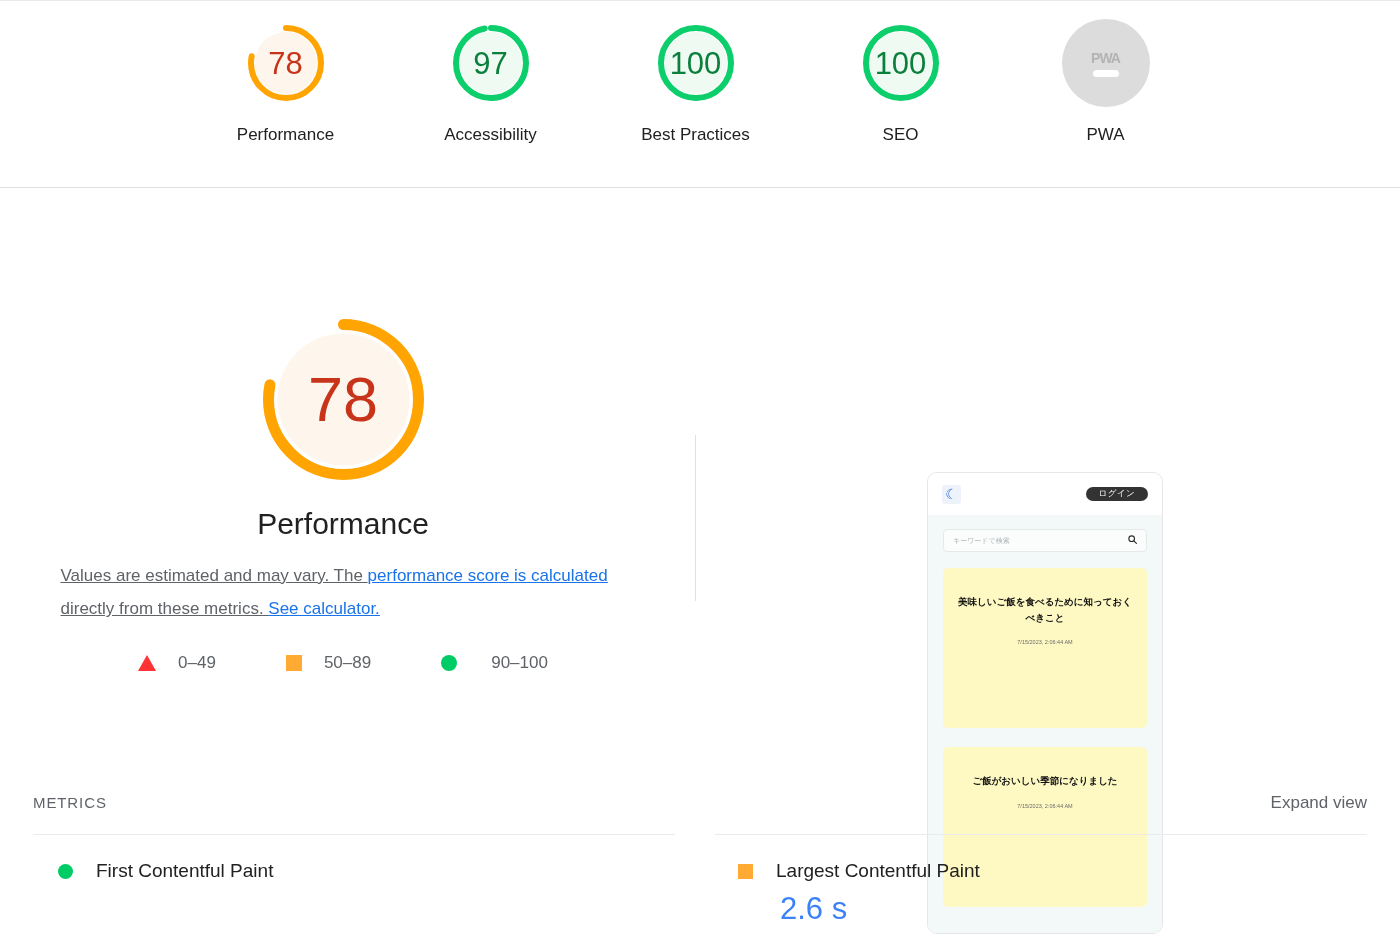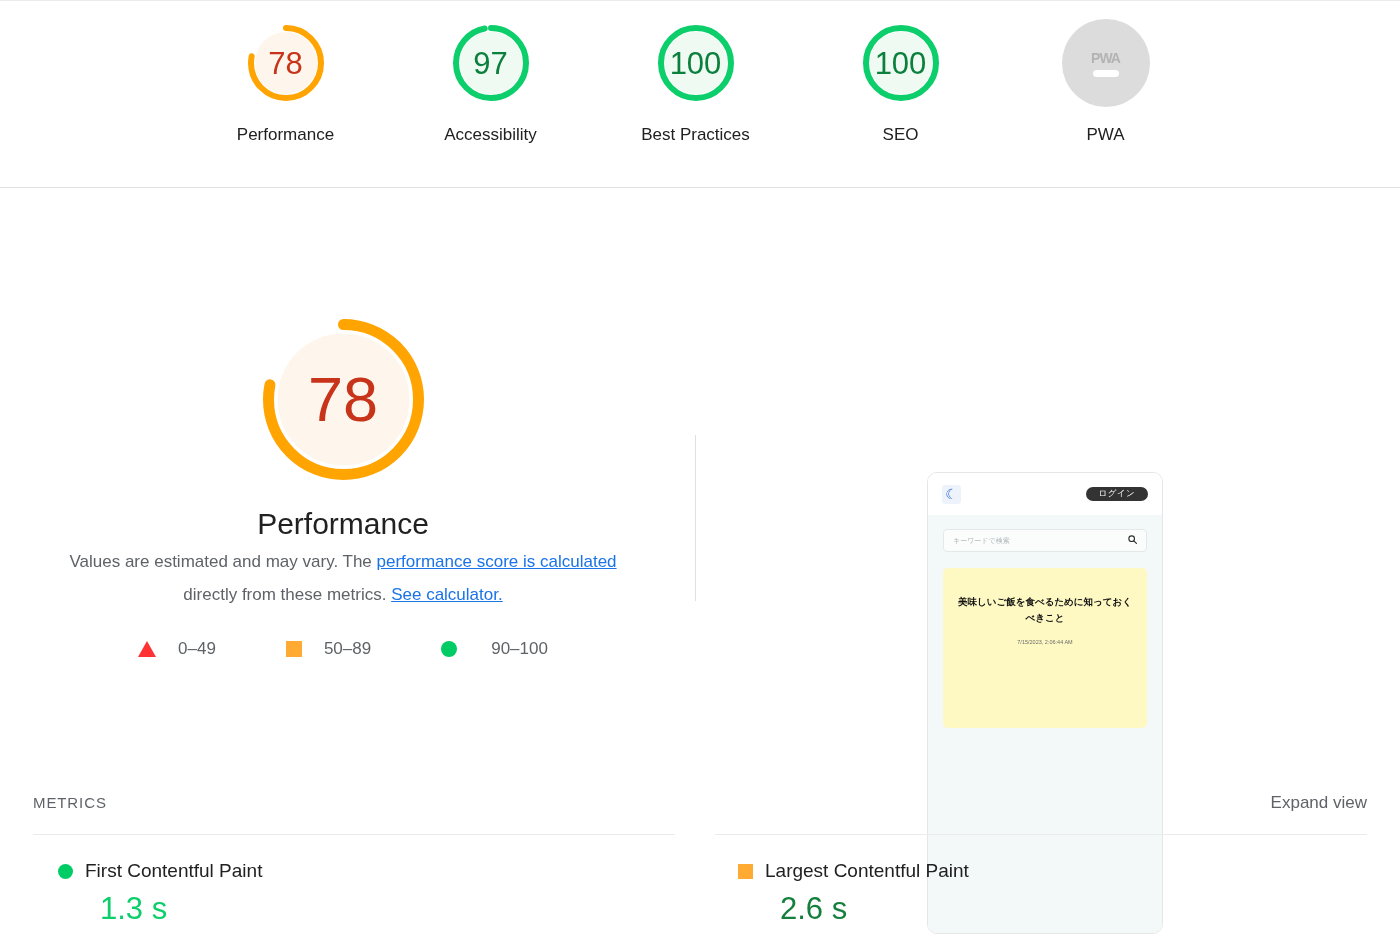--- a/index.html
+++ b/index.html
@@ -122,26 +122,26 @@
     font-size: 63px;
     line-height: 1;
   }
   .big-title {
     margin-top: 16px;
     font-size: 30px;
     color: #212121;
     font-weight: 400;
   }
   .big-desc {
-    margin-top: 4px;
+    margin-top: 18px;
     width: 565px;
-    text-align: center;
     font-size: 17px;
     line-height: 1.95;
     color: #5f6368;
+    text-decoration: underline;
   }
   .big-desc a {
     color: #1a73e8;
     text-decoration: underline;
   }
 
   .legend {
     margin-top: 28px;
     display: flex;
     align-items: center;
@@ -319,21 +319,21 @@
     border-radius: 50%;
     background: #0c6;
     flex: none;
   }
   .metric-bullet-square {
     width: 15px; height: 15px;
     background: #fa3;
     flex: none;
   }
   .metric-name {
-    margin-left: 12px;
+    margin-left: 23px;
     font-size: 19px;
     color: #212121;
   }
   .metric-value {
     margin-left: 42px;
     margin-top: 8px;
     font-size: 31px;
     line-height: 1.25;
   }
 </style>
@@ -451,42 +451,45 @@
               <line x1="10.3" y1="10.3" x2="15" y2="15" stroke="#2c2c2c" stroke-width="2" stroke-linecap="round"></line>
             </svg>
           </span>
         </div>
 
         <div class="post-card">
           <div class="post-title">美味しいご飯を食べるために知っておくべきこと</div>
           <div class="post-date">7/15/2023, 2:06:44 AM</div>
         </div>
 
+        <div class="post-card">
+          <div class="post-title">ご飯がおいしい季節になりました</div>
+          <div class="post-date">7/15/2023, 2:06:44 AM</div>
+        </div>
       </div>
     </div>
   </div>
 
   <div class="metrics">
     <div class="metrics-head">
       <div class="metrics-title">METRICS</div>
       <div class="expand-view">Expand view</div>
     </div>
     <div class="metric-rule-left"></div>
     <div class="metric-rule-right"></div>
 
     <div class="metric-col left">
       <div class="metric-row">
         <span class="metric-bullet-circle"></span>
         <span class="metric-name">First Contentful Paint</span>
       </div>
-      <div class="metric-value" style="color:#0cce6b">1.3 s</div>
     </div>
 
     <div class="metric-col right">
       <div class="metric-row">
         <span class="metric-bullet-square"></span>
         <span class="metric-name">Largest Contentful Paint</span>
       </div>
-      <div class="metric-value" style="color:#15803d">2.6 s</div>
+      <div class="metric-value" style="color:#3b82f6">2.6 s</div>
     </div>
   </div>
 
 </div>
 
 </body></html>

